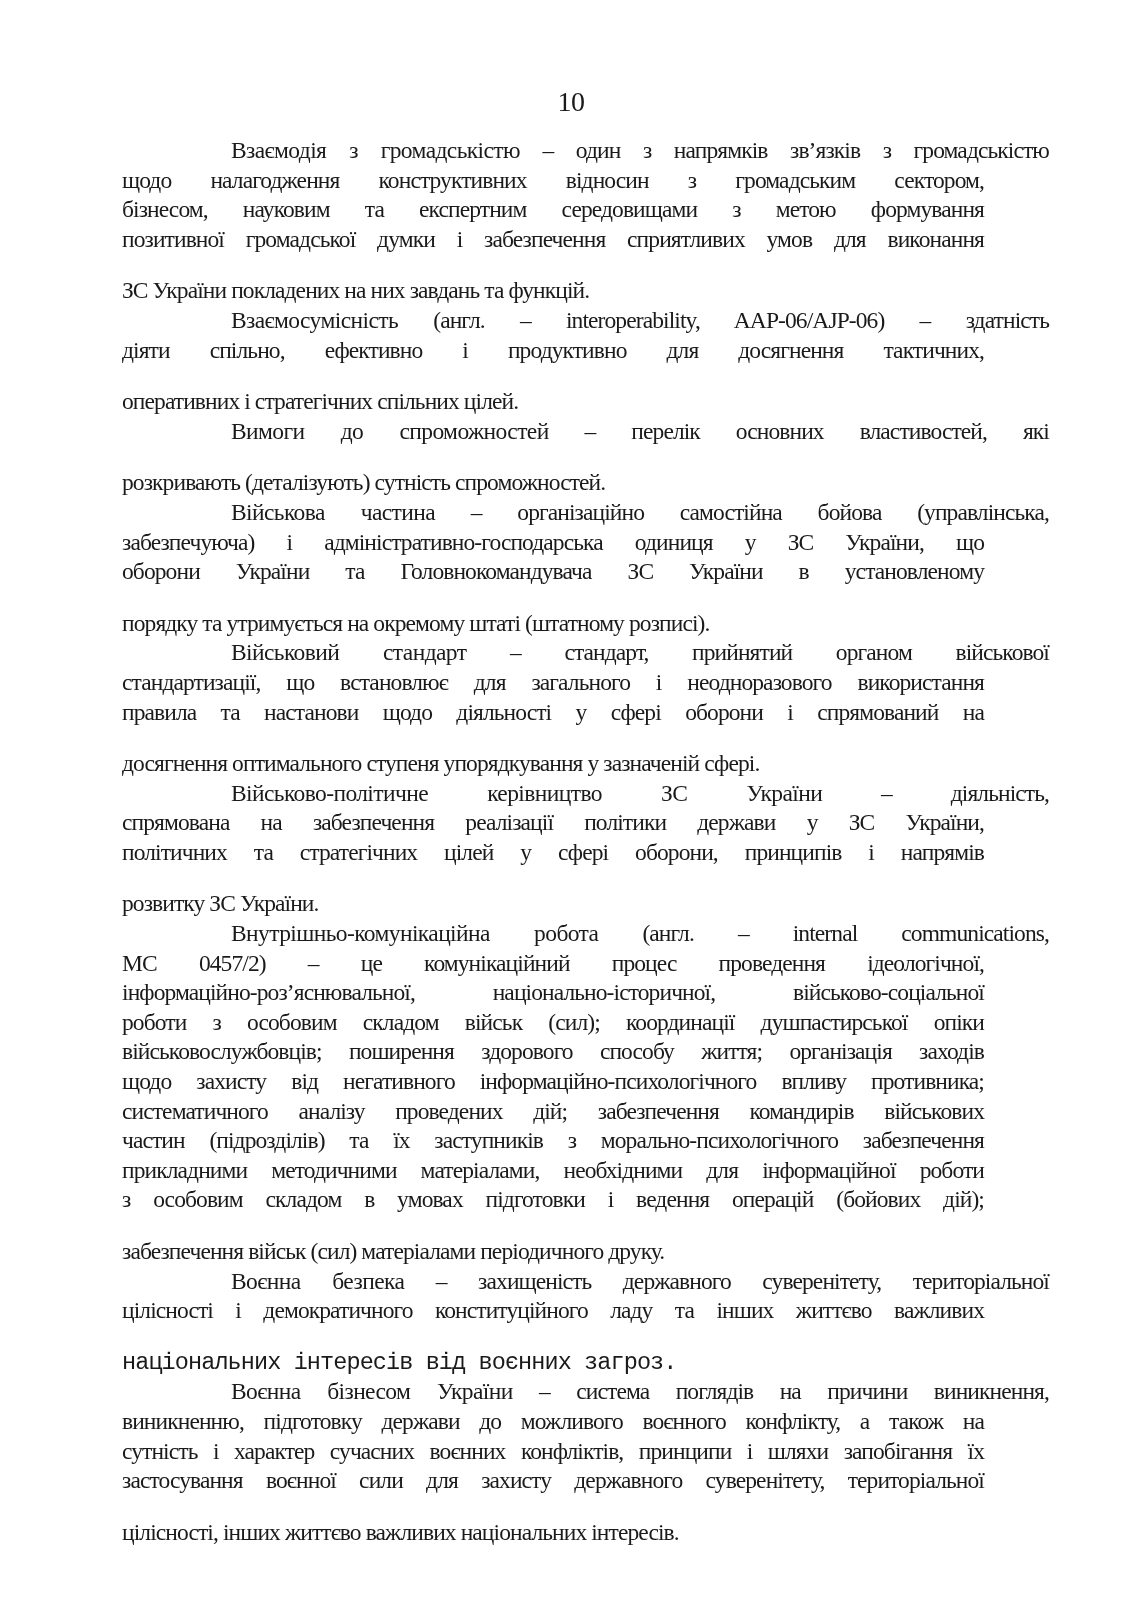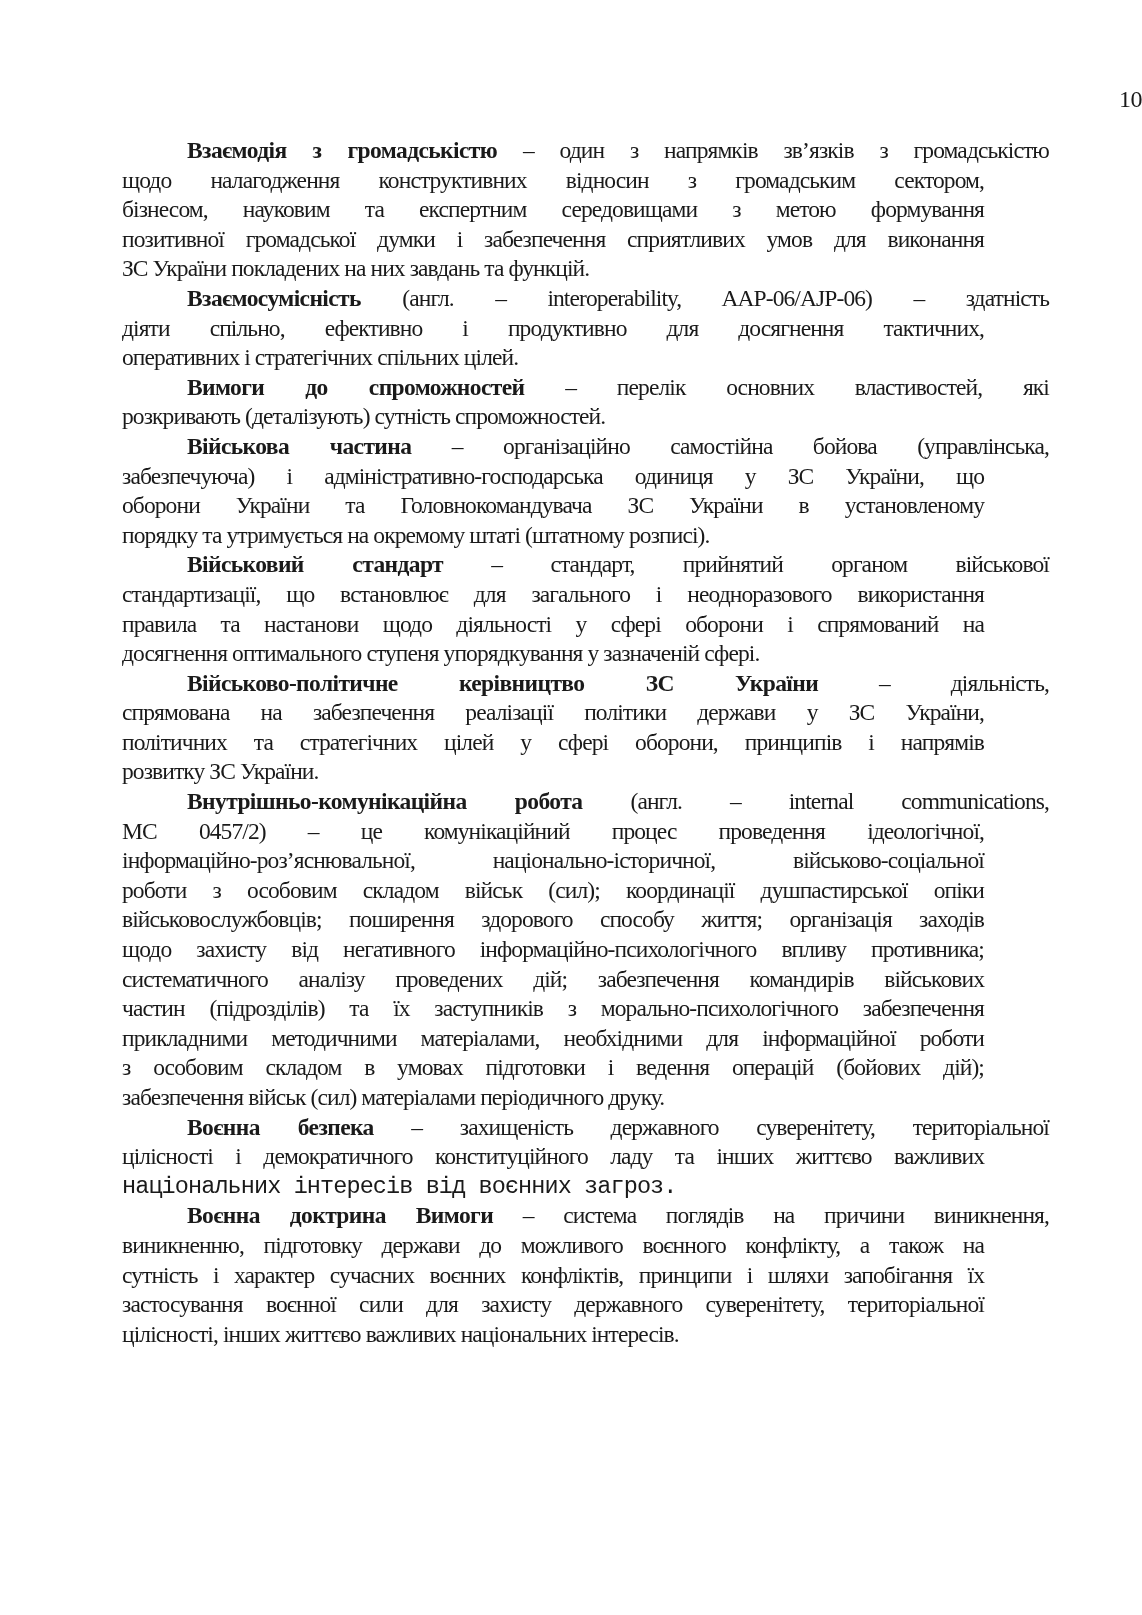--- a/index.html
+++ b/index.html
@@ -1,38 +1,38 @@
 <!DOCTYPE html>
 <html><head>
 <meta charset="utf-8">
 <style>
   html, body { margin: 0; padding: 0; background: #ffffff; }
   body { width: 1142px; height: 1615px; position: relative; overflow: hidden; }
   .page {
     position: absolute; left: 0; top: 0; width: 1142px; height: 1615px; background: #fff;
   }
   .page-number {
-    position: absolute; top: 86px; left: 0; width: 1142px; text-align: right;
+    position: absolute; top: 86px; left: 0; width: 1142px; text-align: center;
     font-family: "Liberation Serif", "DejaVu Serif", serif;
-    font-size: 24px; color: #1a1a1a; letter-spacing: -0.5px;
+    font-size: 28px; color: #1a1a1a; letter-spacing: -0.5px;
   }
   .content {
     position: absolute; left: 122px; top: 136px; width: 862px;
     font-family: "Liberation Serif", "DejaVu Serif", serif;
     font-size: 23.5px; color: #1a1a1a;
   }
   .line {
     display: block; height: 29.6px; line-height: 29.6px; white-space: nowrap;
     text-align: justify; text-align-last: justify;
     transform-origin: left center;
   }
-  .line.last { text-align: center; text-align-last: left; }
+  .line.last { text-align: center; text-align-last: left; margin-top: 22px; }
   .line.indent { padding-left: 65px; }
   .cond { letter-spacing: -0.9px; word-spacing: 0px; }
-  b.term { font-weight: 700; letter-spacing: -0.6px; }
+  b.term { font-weight: 400; letter-spacing: -0.6px; margin-left: 44px; }
   .entry { display: block; }
 </style>
 </head>
 <body>
 
 <div class="page">
   <div class="page-number">10</div>
   <div class="content" id="content">
       <div class="entry">
         <span class="line cond indent" style="display: block; width: 862px;"><b class="term">Взаємодія з громадськістю</b><span> – один з напрямків зв’язків з громадськістю</span></span>
@@ -80,20 +80,20 @@
         <span class="line cond" style="display: block; width: 862px;"><span>прикладними методичними матеріалами, необхідними для інформаційної роботи</span></span>
         <span class="line cond" style="display: block; width: 862px;"><span>з особовим складом в умовах підготовки і ведення операцій (бойових дій);</span></span>
         <span class="line cond last" style="display: block; width: 862px;"><span>забезпечення військ (сил) матеріалами періодичного друку.</span></span>
       </div>
       <div class="entry">
         <span class="line cond indent" style="display: block; width: 862px;"><b class="term">Воєнна безпека</b><span> – захищеність державного суверенітету, територіальної</span></span>
         <span class="line cond" style="display: block; width: 862px;"><span>цілісності і демократичного конституційного ладу та інших життєво важливих</span></span>
         <span class="line cond last" style="display: block; width: 862px; font-family: Liberation Mono, monospace;"><span>національних інтересів від воєнних загроз.</span></span>
       </div>
       <div class="entry">
-        <span class="line cond indent" style="display: block; width: 862px;"><b class="term">Воєнна доктрина Вимоги</b><span> – система поглядів на причини виникнення,</span></span>
+        <span class="line cond indent" style="display: block; width: 862px;"><b class="term">Воєнна бізнесом України</b><span> – система поглядів на причини виникнення,</span></span>
         <span class="line cond" style="display: block; width: 862px;"><span>виникненню, підготовку держави до можливого воєнного конфлікту, а також на</span></span>
         <span class="line cond" style="display: block; width: 862px;"><span>сутність і характер сучасних воєнних конфліктів, принципи і шляхи запобігання їх</span></span>
         <span class="line cond" style="display: block; width: 862px;"><span>застосування воєнної сили для захисту державного суверенітету, територіальної</span></span>
         <span class="line cond last" style="display: block; width: 862px;"><span>цілісності, інших життєво важливих національних інтересів.</span></span>
       </div>
     </div>
 </div>
 
 </body></html>

